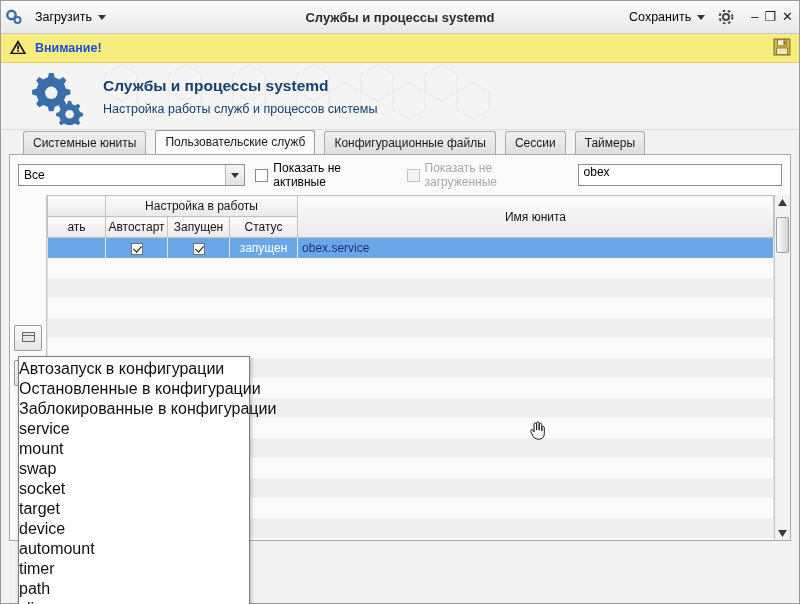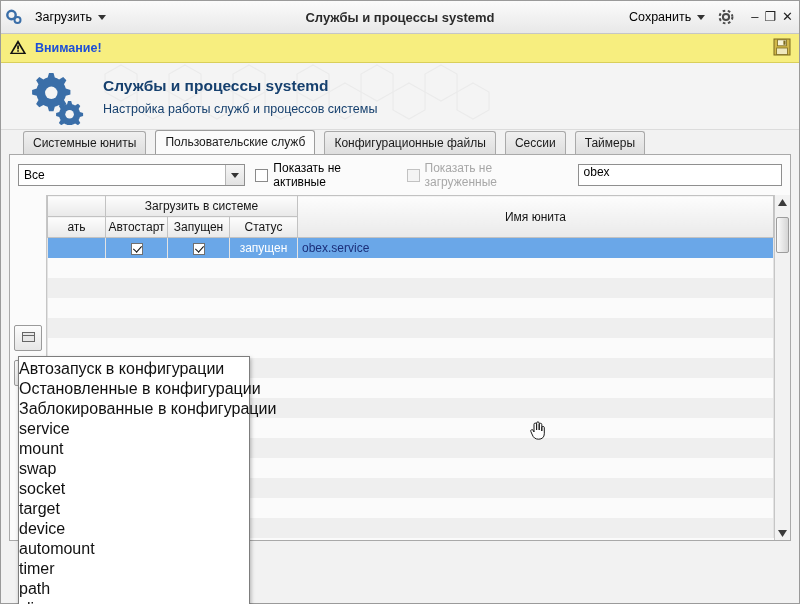--- a/index.html
+++ b/index.html
@@ -522,21 +522,21 @@
           <colgroup>
             <col style="width:58px">
             <col style="width:62px">
             <col style="width:62px">
             <col style="width:68px">
             <col>
           </colgroup>
           <thead>
             <tr>
               <th></th>
-              <th colspan="3">Загрузить в системе</th>
+              <th colspan="3">Настройка в работы</th>
               <th rowspan="2">Имя юнита</th>
             </tr>
             <tr>
               <th>ать</th>
               <th>Автостарт</th>
               <th>Запущен</th>
               <th>Статус</th>
             </tr>
           </thead>
           <tbody>

